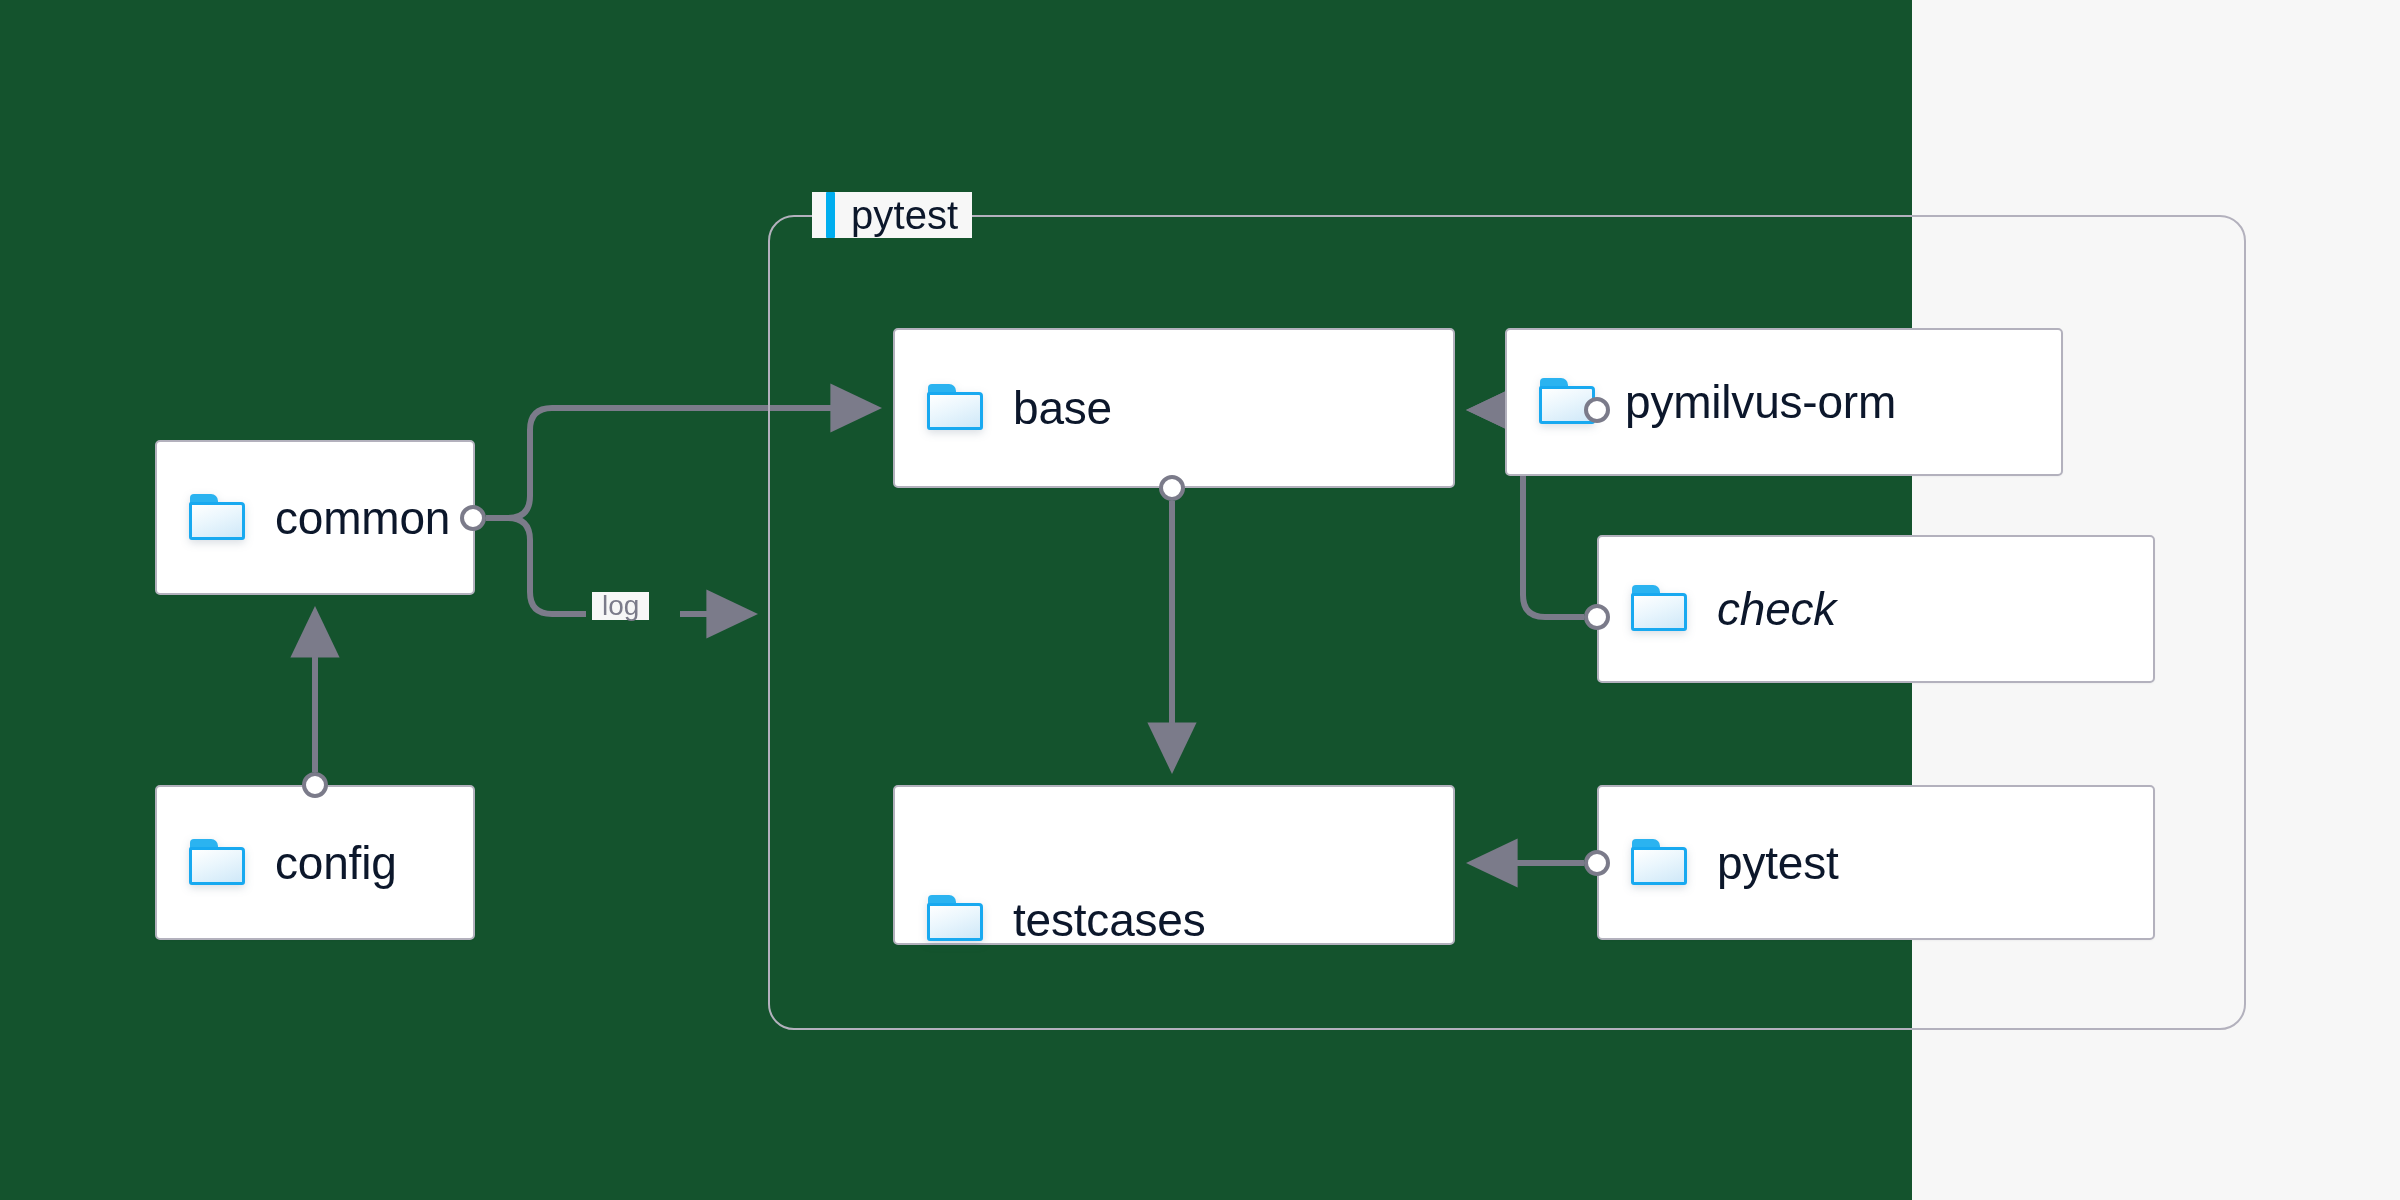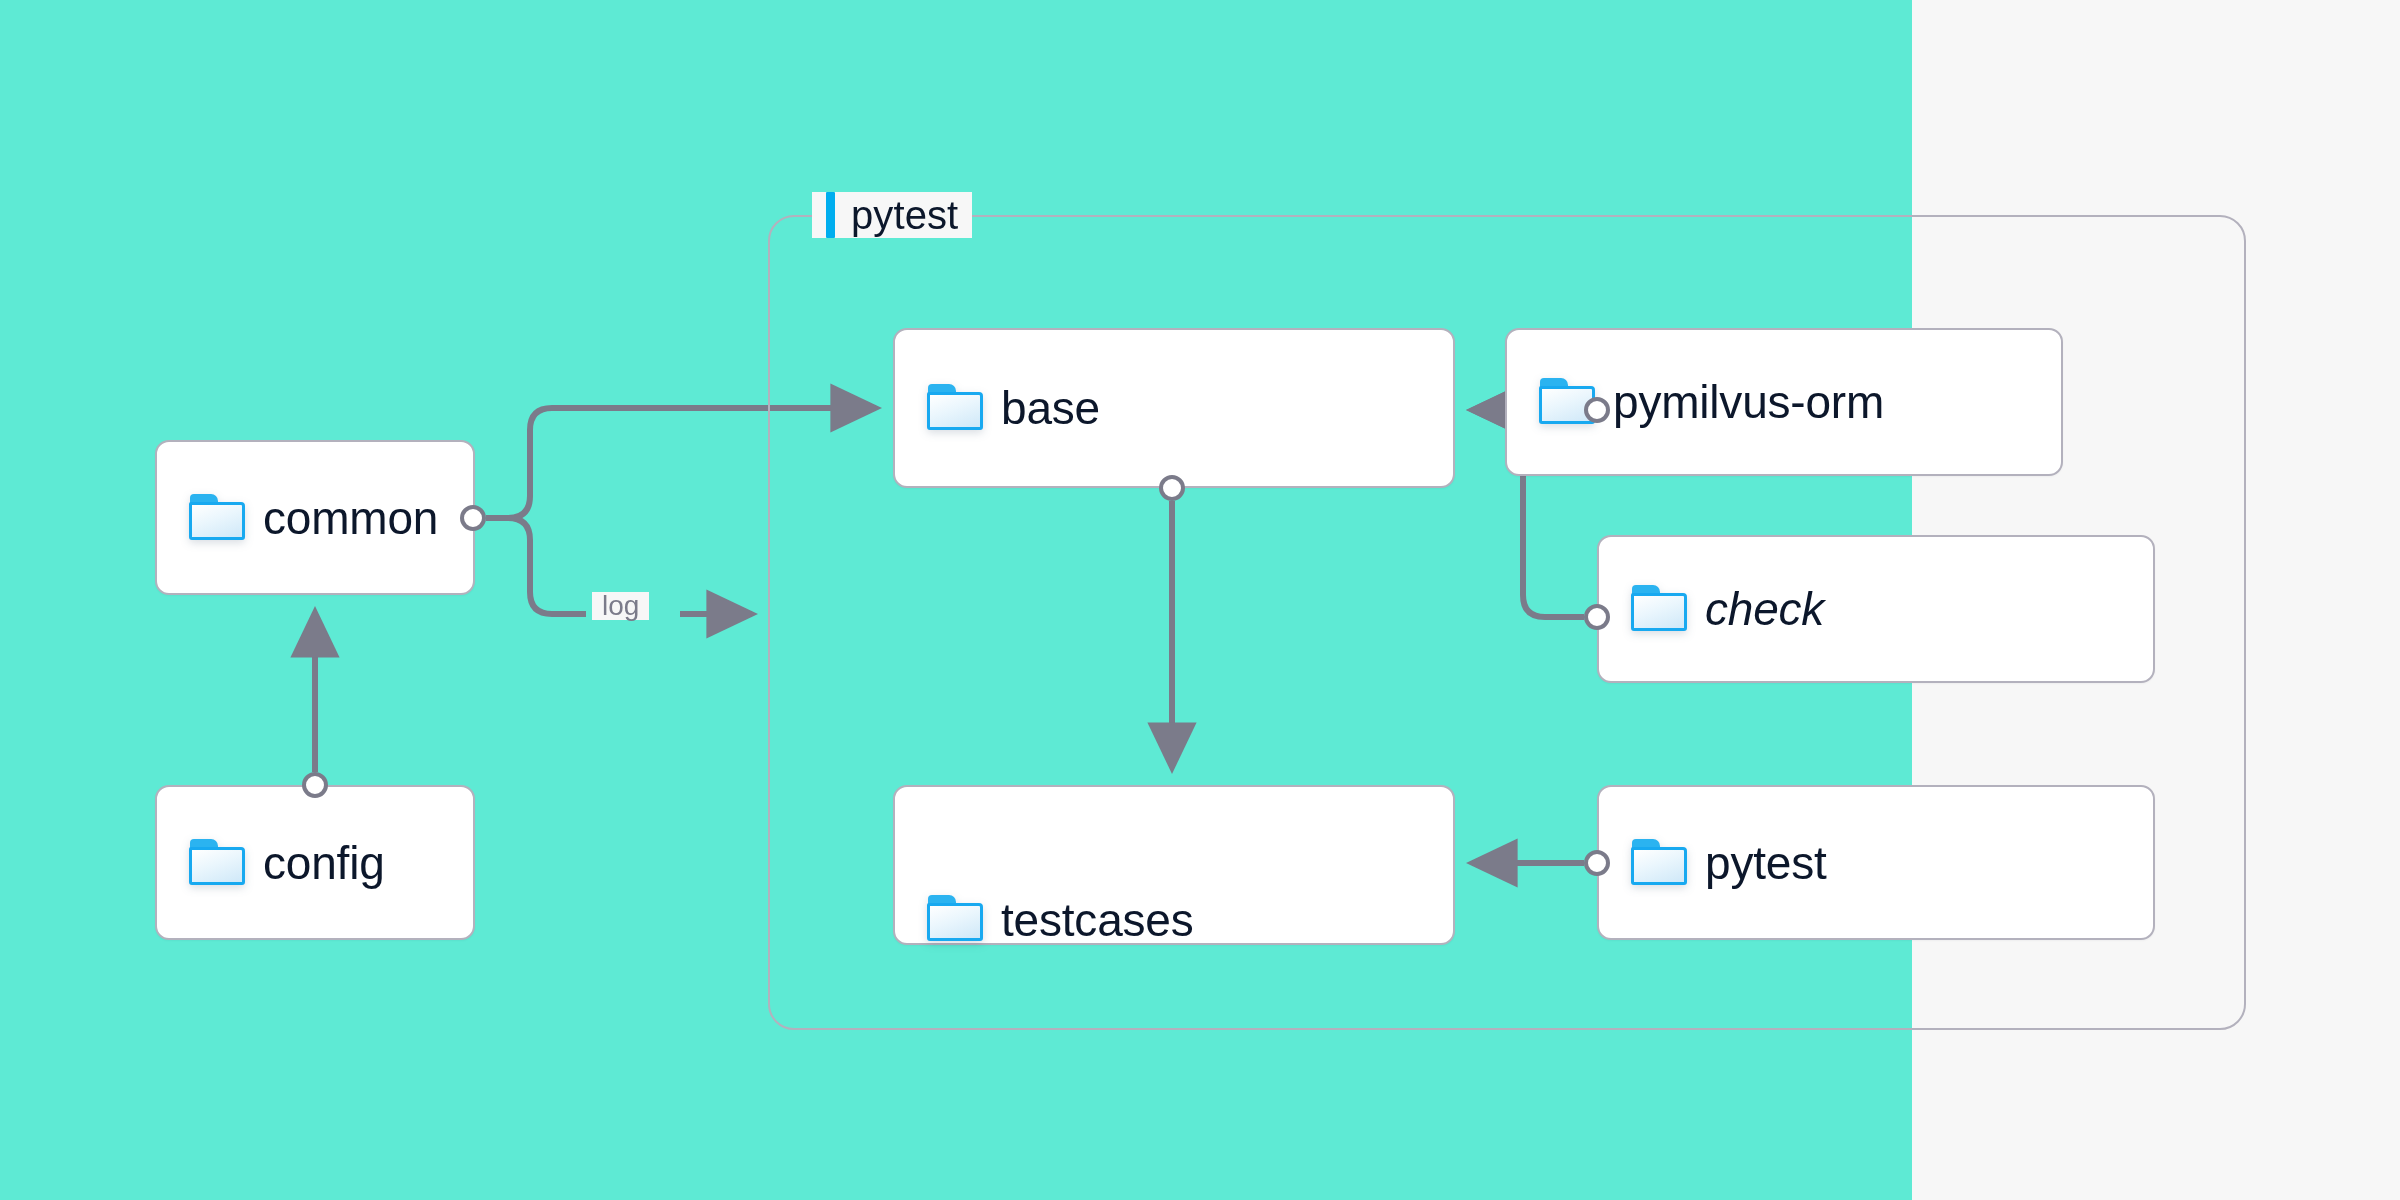--- a/index.html
+++ b/index.html
@@ -11,21 +11,21 @@
   body {
     width: 2400px;
     height: 1200px;
     font-family: "Liberation Sans", sans-serif;
     overflow: hidden;
   }
   #canvas {
     position: relative;
     width: 1912px;
     height: 1200px;
-    background: #5eead4;
+    background: #14532d;
   }
   #edges {
     position: absolute;
     inset: 0;
     width: 2400px;
     height: 1200px;
     pointer-events: none;
   }
 
   
@@ -56,26 +56,26 @@
     font-size: 40px;
     color: #0c172b;
     letter-spacing: 0.1px;
   }
 
   
   .node {
     position: absolute;
     background: #ffffff;
     border: 2px solid #b3b1bd;
-    border-radius: 14px;
+    border-radius: 5px;
     box-sizing: border-box;
     display: flex;
     align-items: center;
     padding-left: 32px;
-    gap: 16px;
+    gap: 28px;
     box-shadow: 0 1px 2px rgba(16,24,40,0.04);
   }
   .node .nlabel {
     font-size: 46px;
     color: #0c172b;
     letter-spacing: -0.2px;
     line-height: 1;
   }
 
   

